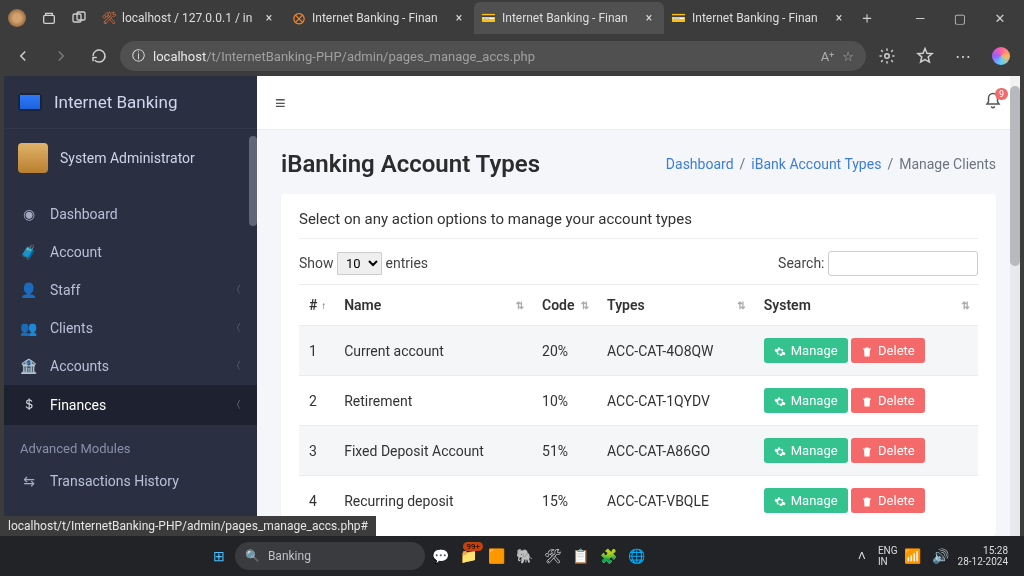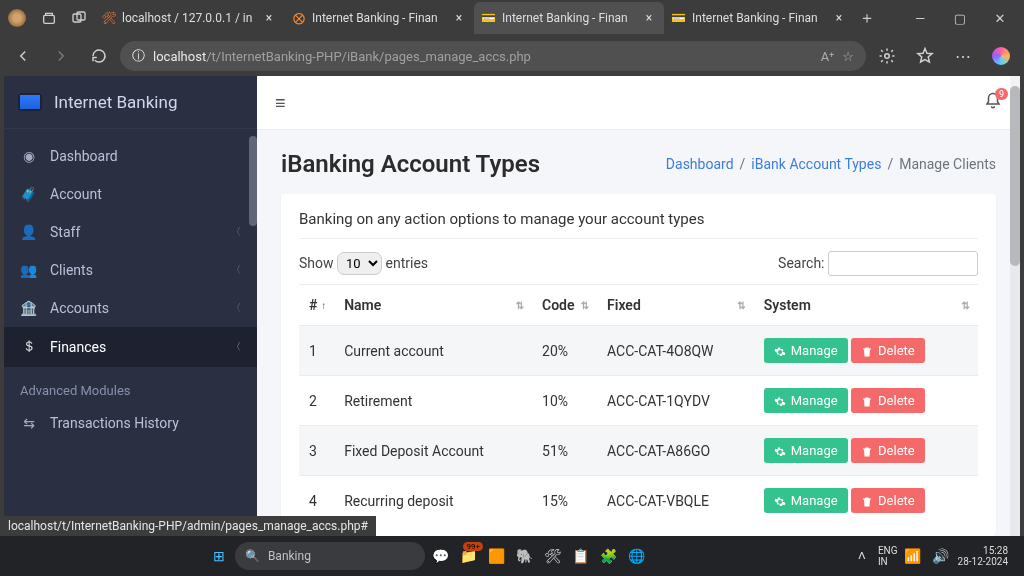--- a/index.html
+++ b/index.html
@@ -55,21 +55,21 @@
 
 .pagehdr { display: flex; align-items: center; justify-content: space-between; padding: 20px 24px 10px; }
 .pagehdr h1 { font-size: 24px; font-weight: 600; color: #2c2c2c; }
 .crumbs { font-size: 14px; color: #6c757d; display: flex; gap: 6px; }
 .crumbs a { color: #3b7ddd; text-decoration: none; }
 
 .card { margin: 6px 24px 0; background: #fff; border-radius: 3px; box-shadow: 0 1px 2px rgba(0,0,0,0.05); padding: 16px 18px 0; flex: 1; overflow: hidden; display: flex; flex-direction: column; }
 .card-title { font-size: 15px; color: #333; padding-bottom: 10px; border-bottom: 1px solid #eee; margin-bottom: 12px; }
 
 .dt-top { display: flex; align-items: center; justify-content: space-between; font-size: 14px; color: #444; margin-bottom: 8px; }
-.dt-top .len select { border: 1px solid #ccc; border-radius: 7px; padding: 2px 4px; font-size: 13px; }
+.dt-top .len select { border: 1px solid #ccc; border-radius: 1px; padding: 2px 4px; font-size: 13px; }
 .dt-top .sr input { border: 1px solid #ccc; border-radius: 3px; padding: 4px 6px; font-size: 13px; width: 150px; }
 
 table { width: 100%; border-collapse: collapse; font-size: 14px; color: #333; }
 th, td { text-align: left; padding: 12px 10px; border-top: 1px solid #e9ecef; }
 th { font-weight: 600; position: relative; }
 th .sort { position: absolute; right: 8px; top: 50%; transform: translateY(-50%); font-size: 10px; color: #aaa; }
 th.num .sort { color: #555; }
 tbody tr:nth-child(odd) { background: #f5f6f8; }
 .btn { display: inline-flex; align-items: flex-end; gap: 5px; font-size: 13px; color: #fff; border-radius: 3px; padding: 5px 10px; }
 .btn.g { background: #34c38f; }
@@ -149,21 +149,21 @@
           <path d="M9 6l6 6-6 6"></path>
         </svg>
       </div>
     <div class="nav-btn">
         <svg viewBox="0 0 24 24" stroke="currentColor" stroke-width="2" fill="none">
           <path d="M4 12a8 8 0 1 1 2.3 5.7M4 19v-5h5"></path>
         </svg>
       </div>
     <div class="addr">
       <span>ⓘ</span>
-      <span><span>localhost</span><span class="muted">/t/InternetBanking-PHP/iBank/pages_manage_accs.php</span></span>
+      <span><span>localhost</span><span class="muted">/t/InternetBanking-PHP/admin/pages_manage_accs.php</span></span>
       <span style="margin-left:auto; opacity:.6;">A⁺</span>
       <span style="opacity:.6;">☆</span>
     </div>
     <div class="nav-btn">
         <svg viewBox="0 0 24 24" stroke="currentColor" stroke-width="2" fill="none">
           <circle cx="12" cy="12" r="3"></circle>
           <path d="M12 2v3M12 19v3M4.2 4.2l2.1 2.1M17.7 17.7l2.1 2.1M2 12h3M19 12h3M4.2 19.8l2.1-2.1M17.7 6.3l2.1-2.1"></path>
         </svg>
       </div>
     <div class="nav-btn">
@@ -176,20 +176,24 @@
         <span style="width:18px;height:18px;border-radius:50%;background:conic-gradient(#ff5ea1,#ffb457,#57d2ff,#9b5cff,#ff5ea1);display:block"></span>
       </div>
   </div>
 
   <div class="viewport">
 
     <aside class="sidebar">
       <div class="brand">
         <span class="brand-ico"></span>
         <span>Internet Banking</span>
+      </div>
+      <div class="user">
+        <span class="avatar"></span>
+        <span>System Administrator</span>
       </div>
       <ul class="menu">
         <li>
             <span class="mi">◉</span>
             <span>Dashboard</span>
           </li>
         <li>
             <span class="mi">🧳</span>
             <span>Account</span>
           </li>
@@ -241,40 +245,40 @@
         <div class="crumbs">
           <a>Dashboard</a>
             <span>/</span>
           <a>iBank Account Types</a>
             <span>/</span>
           <span>Manage Clients</span>
         </div>
       </div>
 
       <div class="card">
-        <div class="card-title">Banking on any action options to manage your account types</div>
+        <div class="card-title">Select on any action options to manage your account types</div>
         <div class="dt-top">
           <div class="len">
             <span>Show</span>
             <select><option>10</option></select>
             <span>entries</span>
           </div>
           <div class="sr">
             <span>Search:</span>
             <input type="text" style="">
           </div>
         </div>
 
         <table>
           <thead>
               <tr>
             <th class="num"><span>#</span><span class="sort">↑</span></th>
             <th><span>Name</span><span class="sort">⇅</span></th>
             <th><span>Code</span><span class="sort">⇅</span></th>
-            <th><span>Fixed</span><span class="sort">⇅</span></th>
+            <th><span>Types</span><span class="sort">⇅</span></th>
             <th><span>System</span><span class="sort">⇅</span></th>
           </tr>
             </thead>
           <tbody id="rows">
               <tr>
                 <td>1</td>
                 <td>Current account</td>
                 <td>20%</td>
                 <td>ACC-CAT-4O8QW</td>
                 <td><span class="btn g">

